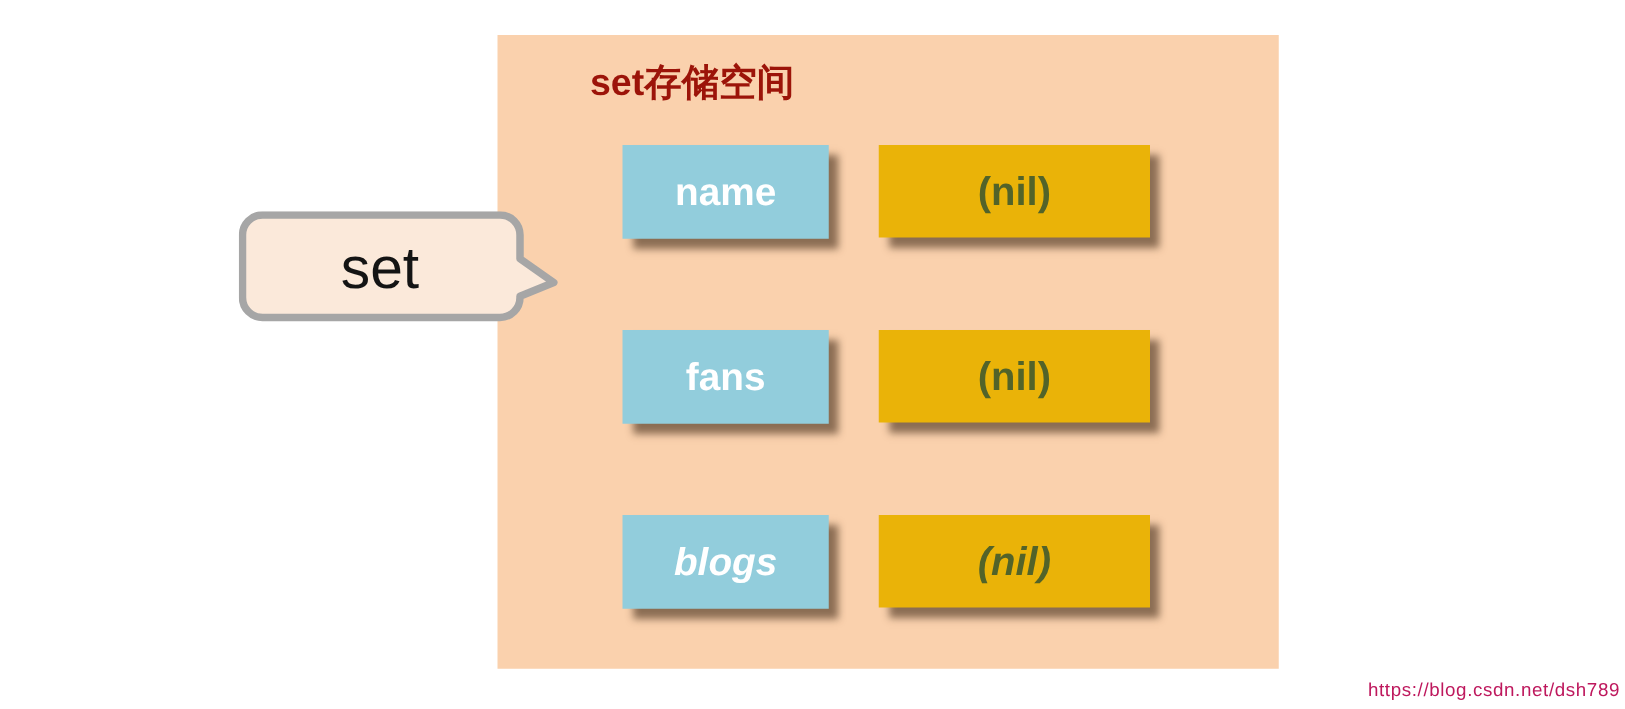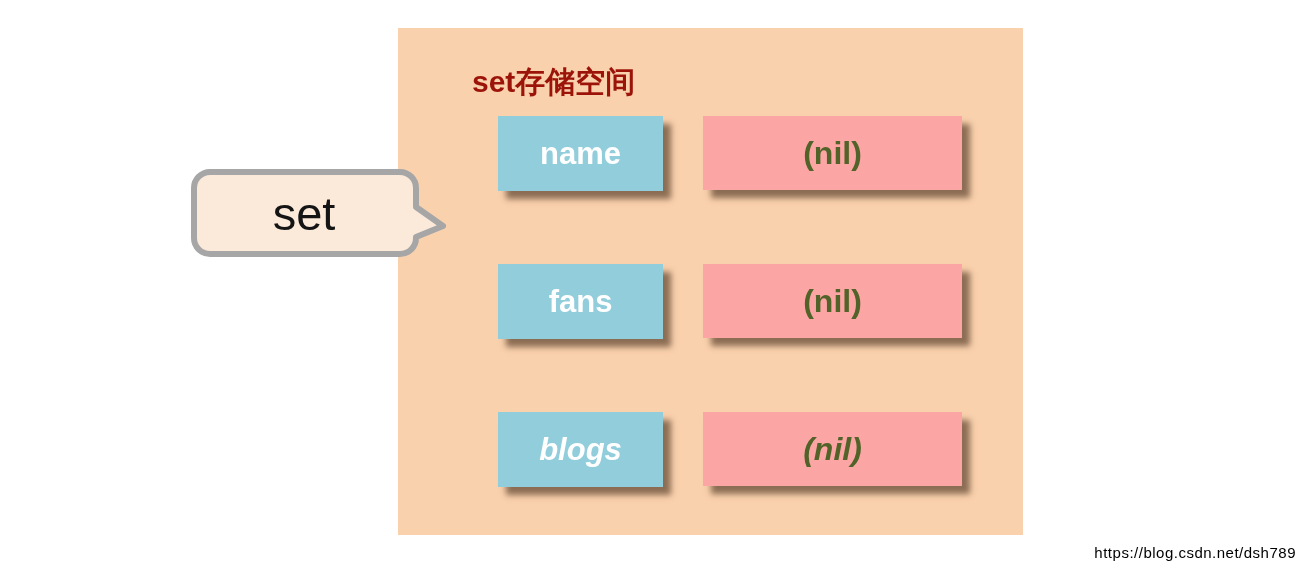--- a/index.html
+++ b/index.html
@@ -14,40 +14,39 @@
   .panel{
     position:absolute;left:398px;top:28px;
     width:625px;height:507px;
     background:#FAD1AD;
   }
   .panel-title{
     position:absolute;left:74px;top:22px;
     font-size:30px;line-height:34px;
     color:#9C1409;
     white-space:nowrap;
-    margin-top:15px;
   }
   .t-en{font-weight:700;font-family:"Liberation Sans",sans-serif;}
   .t-zh{font-weight:700;font-family:"Liberation Serif",serif;}
   .row{position:absolute;left:0;width:100%;height:75px;}
   .row.r0{top:88px;}
   .row.r1{top:236px;text-align:right;}
   .row.r2{top:384px;font-style:italic;}
   .key-box{
     position:absolute;left:100px;top:0;
     width:165px;height:75px;
     background:#92CDDC;
     box-shadow:8px 8px 6px rgba(80,55,35,0.65);
     display:flex;align-items:center;justify-content:center;
     color:#ffffff;font-size:31px;font-weight:700;
   }
   .val-box{
     position:absolute;left:305px;top:0;
-    width:259px;height:74px;
-    background:#fca5a5;
+    width:217px;height:74px;
+    background:#eab308;
     box-shadow:8px 8px 6px rgba(80,55,35,0.65);
     display:flex;align-items:center;justify-content:center;
     color:#526329;font-size:32px;font-weight:700;
   }
   
   .callout{position:absolute;}
   .callout svg{display:block;}
   .callout .bubble-label{
     position:absolute;left:0;top:0;
     height:88px;
@@ -55,21 +54,21 @@
     font-size:47px;color:#141414;
     font-family:"Liberation Sans",sans-serif;
   }
   .callout.set{left:191px;top:169px;}
   .callout.set .bubble-label{width:226px;}
   .callout.value{left:242px;top:404px;}
   .callout.value .bubble-label{width:219px;height:86px;}
   
   .watermark{
     position:absolute;right:4px;bottom:6px;
-    font-size:15px;color:#000000;
+    font-size:15px;color:#be185d;
     letter-spacing:0.5px;
   }
 </style>
 </head>
 <body>
 
 <div class="canvas">
 
   <div class="panel">
     <div class="panel-title"><span class="t-en">set</span><span class="t-zh">存储空间</span></div>

